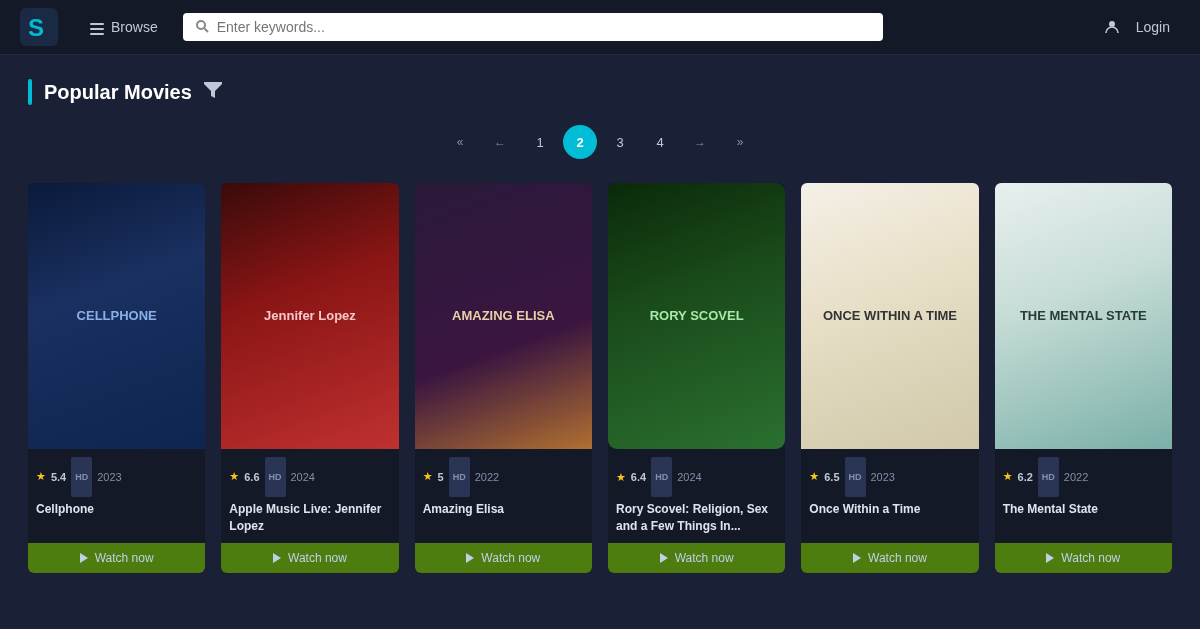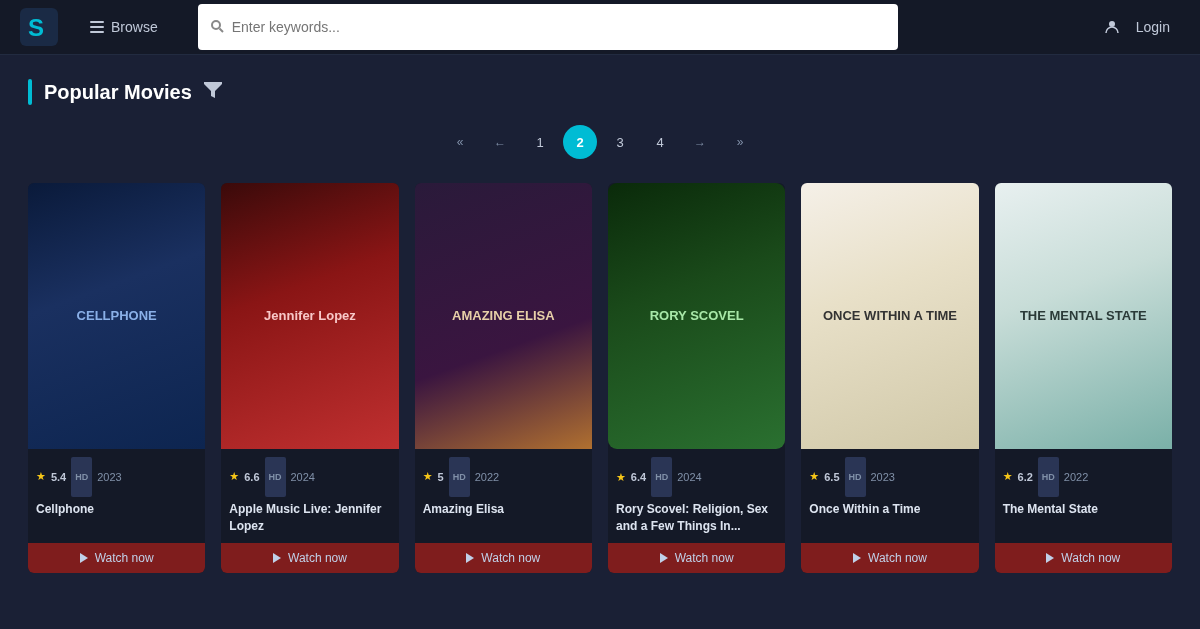--- a/index.html
+++ b/index.html
@@ -22,40 +22,40 @@
     }
     .logo {
       width: 38px;
       height: 38px;
       margin-right: 20px;
       flex-shrink: 0;
     }
     .logo svg { width: 100%; height: 100%; }
     .browse-btn {
       display: flex;
-      align-items: center;
+      align-items: flex-end;
       gap: 7px;
       background: none;
       border: none;
       color: #c0c8d8;
       font-size: 14px;
       cursor: pointer;
       padding: 6px 12px;
       border-radius: 4px;
       white-space: nowrap;
     }
     .search-bar {
       flex: 1;
       display: flex;
       align-items: center;
       background: #ffffff;
       border-radius: 4px;
       padding: 0 12px;
-      height: 46px;
-      margin: 0 28px;
+      height: 28px;
+      margin: 0 13px;
       max-width: 700px;
     }
     .search-bar input {
       border: none;
       background: transparent;
       outline: none;
       width: 100%;
       font-size: 14px;
       color: #333;
     }
@@ -188,21 +188,21 @@
     .movie-title {
       font-size: 12px;
       font-weight: 600;
       color: #dde4f0;
       margin-bottom: 8px;
       line-height: 1.4;
       min-height: 34px;
     }
     .watch-btn {
       width: 100%;
-      background: #7f1d1d;
+      background: #4d7c0f;
       border: none;
       color: #c0d0e8;
       font-size: 12px;
       padding: 8px 0;
       cursor: pointer;
       display: flex;
       align-items: center;
       justify-content: center;
       gap: 7px;
       border-radius: 0 0 4px 4px;

